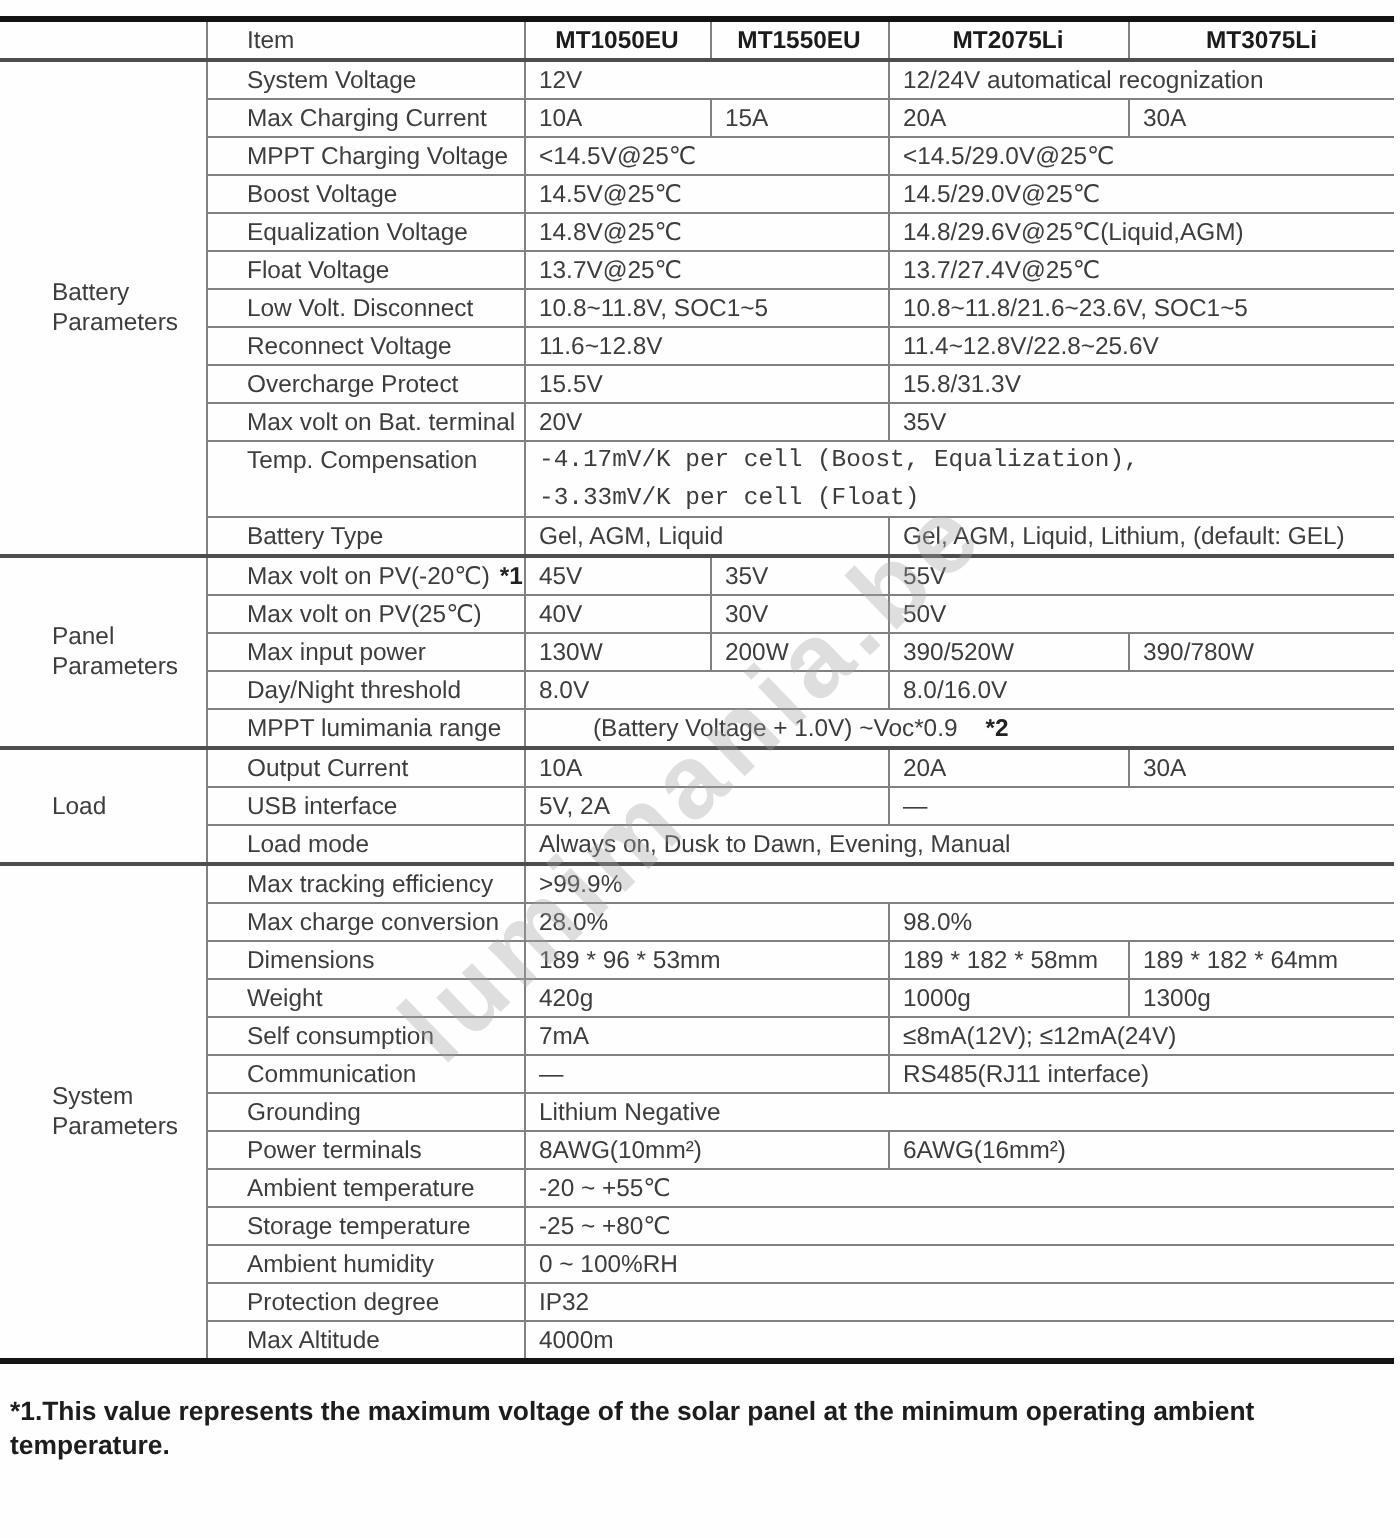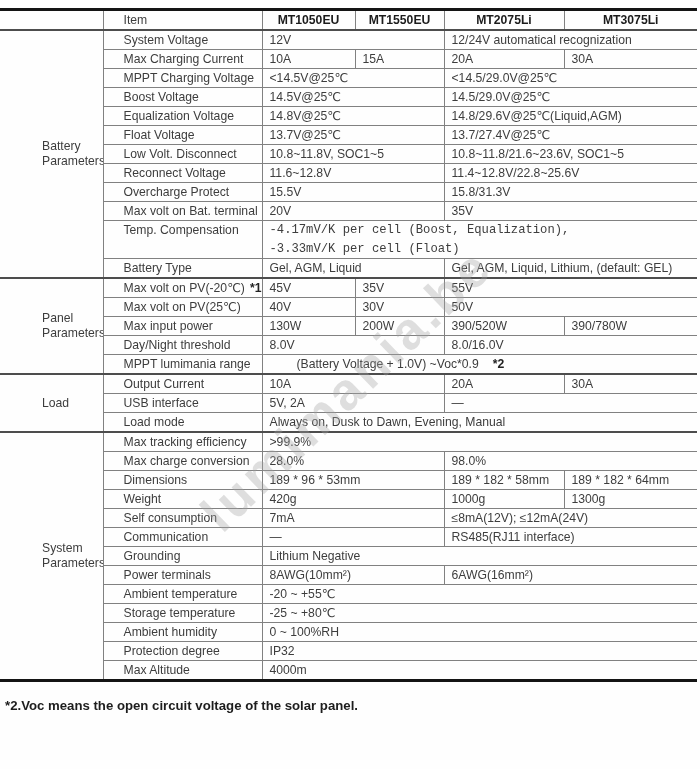--- a/index.html
+++ b/index.html
@@ -25,21 +25,21 @@
     border-collapse: collapse; table-layout: fixed;
     font-size: 12.2px; color: #3d3d3d;
     border-top: 3px solid #141414; border-bottom: 3px solid #141414;
   }
   td {
     height: 18px; padding: 0 2px 0 7px; vertical-align: middle;
     border-left: 1px solid #818181; border-bottom: 1px solid #818181;
     white-space: nowrap; overflow: hidden; line-height: 14px;
   }
   td.cat {
-    border-left: none; padding-left: 42px;
+    border-left: none; padding-left: 26px;
     white-space: normal; line-height: 15px;
   }
   td.itemcell { padding-left: 20px; }
   tr.gs td { border-top: 2px solid #4d4d4d; }
   td.model { font-weight: bold; color: #1b1b1b; text-align: center; padding-left: 2px; }
   td.vtop { vertical-align: top; padding-top: 2px; }
   td.multi { white-space: normal; }
   td.multi div { line-height: 18.5px; font-family: Liberation Mono, monospace; }
   b.inote { margin-left: 5px; color: #222; }
   b.vnote { margin-left: 14px; color: #222; }
@@ -244,16 +244,16 @@
           <td class="val" colspan="4">IP32</td>
         </tr>
         <tr>
           <td class="itemcell">Max Altitude</td>
           <td class="val" colspan="4">4000m</td>
         </tr>
       </tbody>
   </table>
 
   <div class="footnotes">
-    <div>*2.Voc means the open circuit voltage of the solar panel.</div>
+    <div>*1.This value represents the maximum voltage of the solar panel at the minimum operating ambient temperature.</div>
   </div>
 
 </div>
 
 </body></html>

